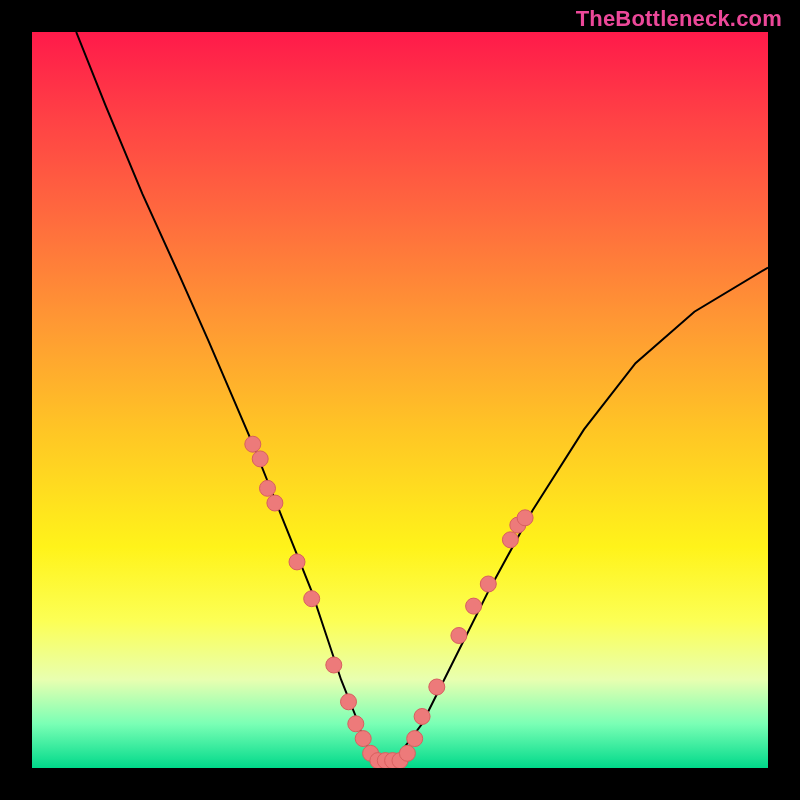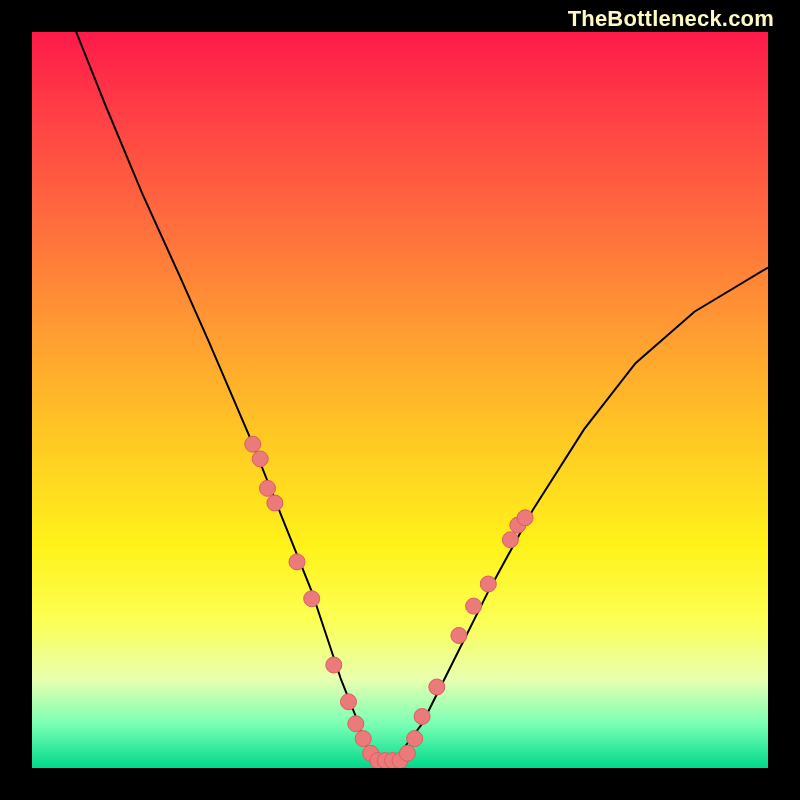--- a/index.html
+++ b/index.html
@@ -24,25 +24,25 @@
       #ffc824 55%,
       #fff31a 70%,
       #fcff55 80%,
       #e8ffb0 88%,
       #7affb5 94%,
       #00d98a 100%);
   }
   .watermark {
     position: absolute;
     top: 6px;
-    right: 26px;
+    right: 18px;
     font-family: Arial, Helvetica, sans-serif;
     font-size: 22px;
     font-weight: 600;
-    color: #fef9c3;
+    color: #ec4899;
     letter-spacing: 0.2px;
     user-select: none;
   }
   svg.curve {
     position: absolute;
     left: 0; top: 0;
     width: 736px; height: 736px;
   }
   .curve path {
     stroke: #000;

